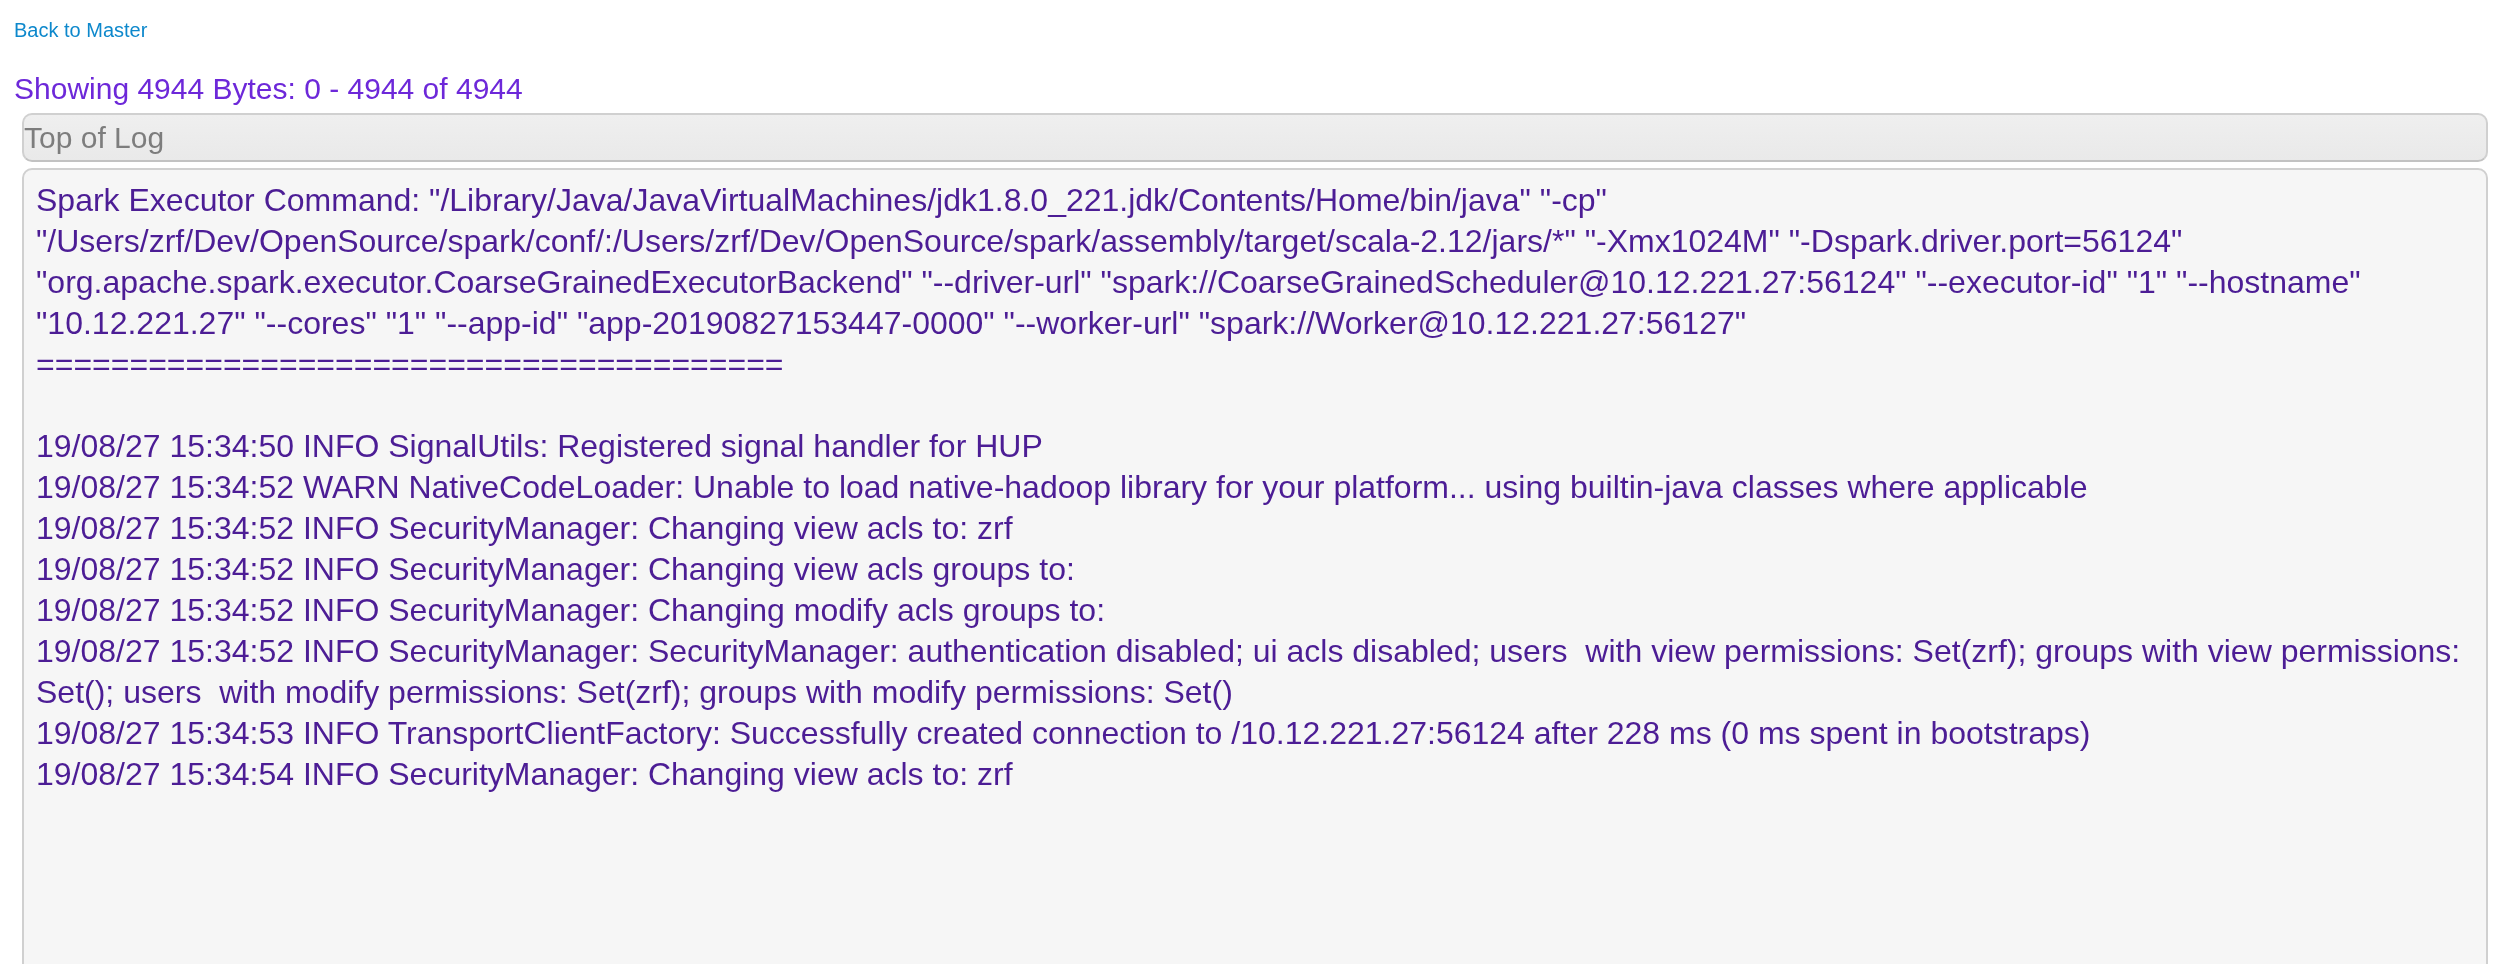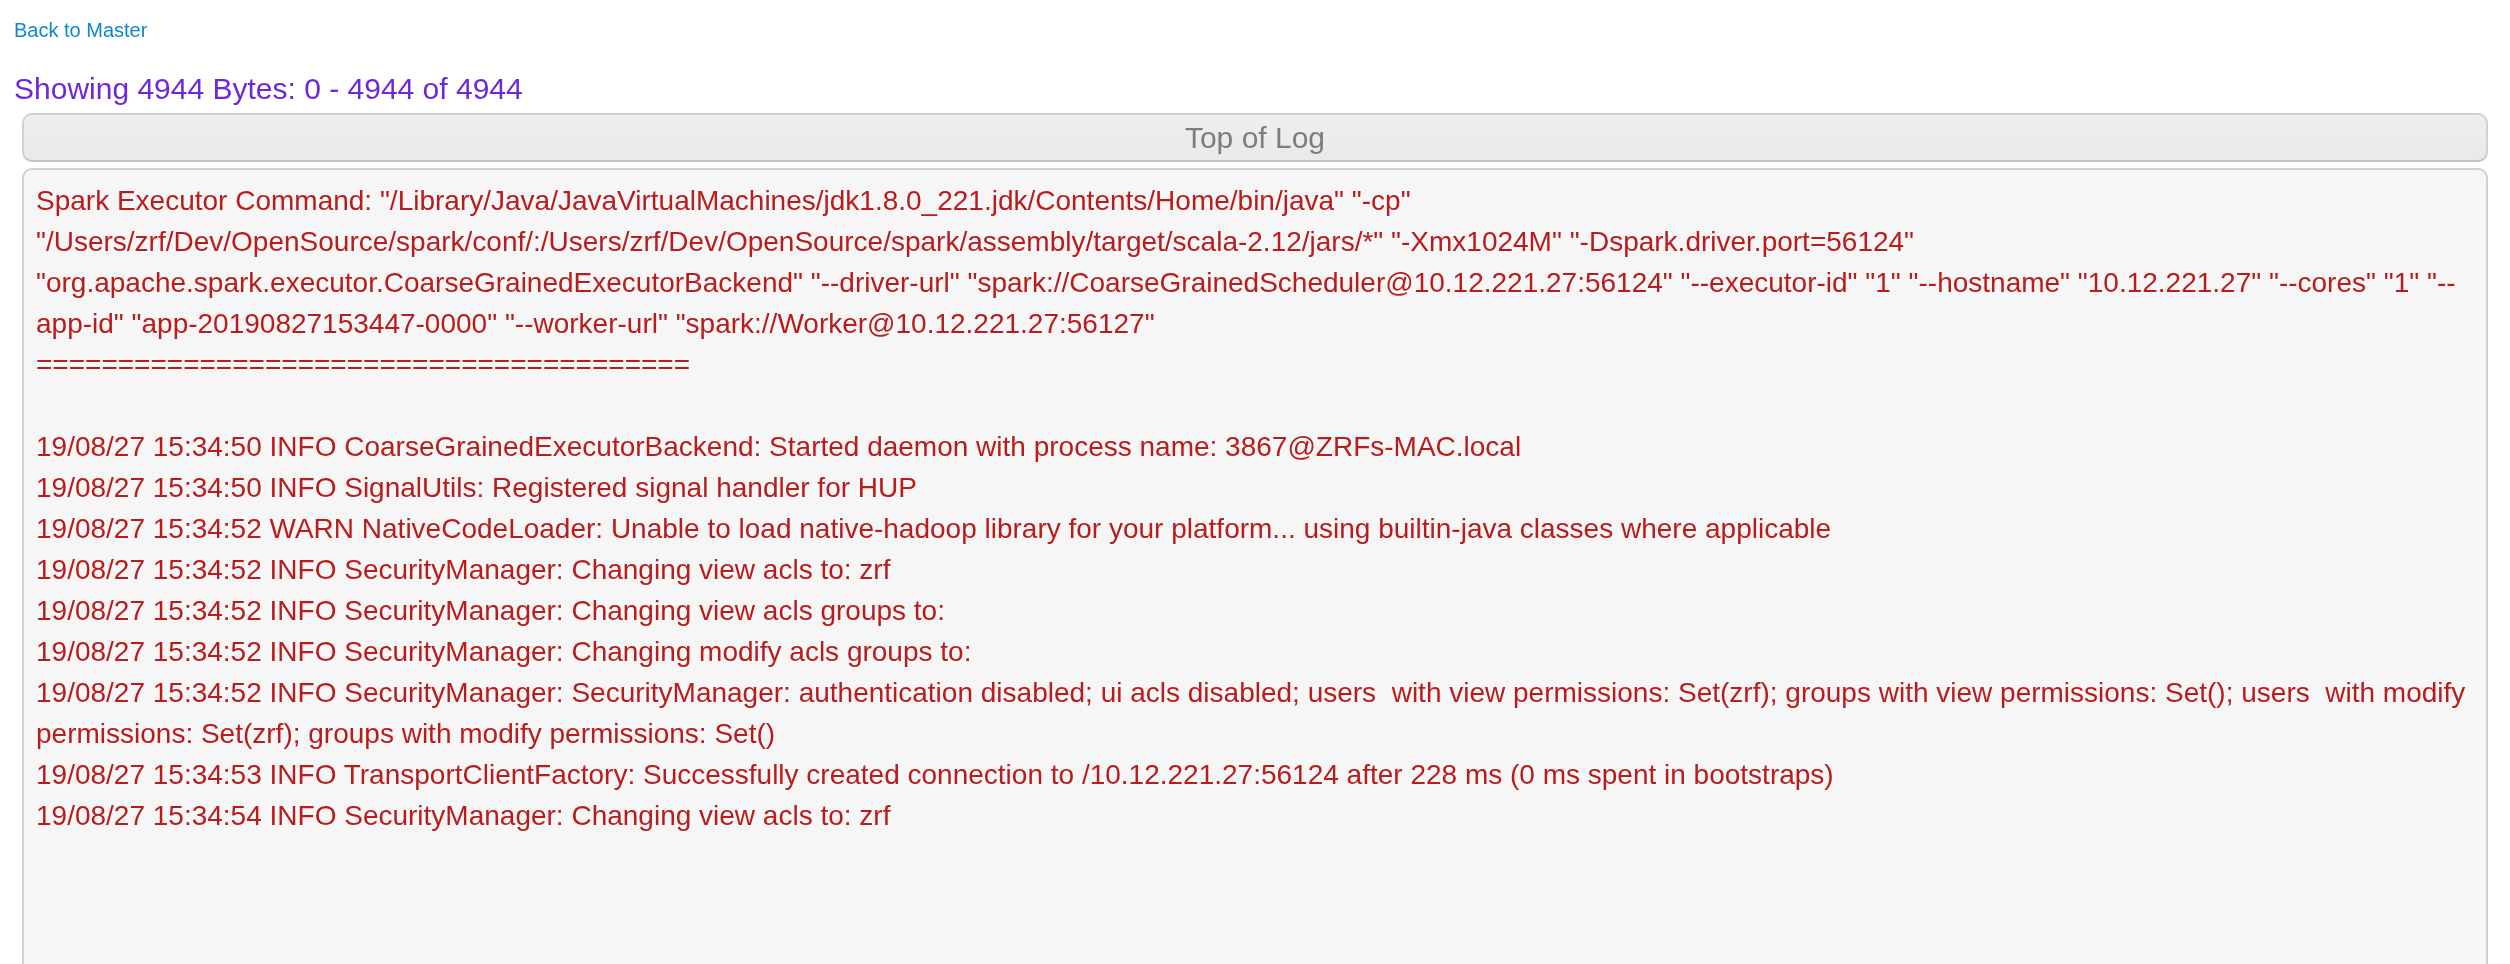--- a/index.html
+++ b/index.html
@@ -36,40 +36,39 @@
   }
   .top-bar {
     margin: 9px 22px 0 22px;
     height: 45px;
     background: linear-gradient(#efefef, #e9e9e9);
     border: 2px solid #d0d0d0;
     border-bottom-color: #c2c2c2;
     border-radius: 10px;
     display: flex;
     align-items: center;
-    justify-content: center;
   }
   .top-bar-label {
     font-size: 30px;
     color: #7d7d7d;
   }
   .log-box {
     margin: 6px 22px 0 22px;
     height: 860px; 
     background: #f6f6f6;
     border: 2px solid #d0d0d0;
     border-radius: 10px;
     padding: 10px 12px;
     box-sizing: border-box;
     overflow: hidden;
   }
   .log-line {
-    font-size: 28px;
+    font-size: 32px;
     line-height: 41px;
-    color: #b91c1c;
+    color: #4c1d95;
     white-space: pre-wrap;
     word-wrap: break-word;
   }
 </style>
 </head>
 <body>
 
 <div class="page">
 
   <div class="link-row">
@@ -79,21 +78,20 @@
   <div class="byte-info">Showing 4944 Bytes: 0 - 4944 of 4944</div>
 
   <div class="top-bar">
     <span class="top-bar-label">Top of Log</span>
   </div>
 
   <div class="log-box" id="log-box">
       <div class="log-line">Spark Executor Command: "/Library/Java/JavaVirtualMachines/jdk1.8.0_221.jdk/Contents/Home/bin/java" "-cp" "/Users/zrf/Dev/OpenSource/spark/conf/:/Users/zrf/Dev/OpenSource/spark/assembly/target/scala-2.12/jars/*" "-Xmx1024M" "-Dspark.driver.port=56124" "org.apache.spark.executor.CoarseGrainedExecutorBackend" "--driver-url" "spark://CoarseGrainedScheduler@10.12.221.27:56124" "--executor-id" "1" "--hostname" "10.12.221.27" "--cores" "1" "--app-id" "app-20190827153447-0000" "--worker-url" "spark://Worker@10.12.221.27:56127"</div>
       <div class="log-line">========================================</div>
       <div class="log-line">&nbsp;</div>
-      <div class="log-line">19/08/27 15:34:50 INFO CoarseGrainedExecutorBackend: Started daemon with process name: 3867@ZRFs-MAC.local</div>
       <div class="log-line">19/08/27 15:34:50 INFO SignalUtils: Registered signal handler for HUP</div>
       <div class="log-line">19/08/27 15:34:52 WARN NativeCodeLoader: Unable to load native-hadoop library for your platform... using builtin-java classes where applicable</div>
       <div class="log-line">19/08/27 15:34:52 INFO SecurityManager: Changing view acls to: zrf</div>
       <div class="log-line">19/08/27 15:34:52 INFO SecurityManager: Changing view acls groups to:</div>
       <div class="log-line">19/08/27 15:34:52 INFO SecurityManager: Changing modify acls groups to:</div>
       <div class="log-line">19/08/27 15:34:52 INFO SecurityManager: SecurityManager: authentication disabled; ui acls disabled; users  with view permissions: Set(zrf); groups with view permissions: Set(); users  with modify permissions: Set(zrf); groups with modify permissions: Set()</div>
       <div class="log-line">19/08/27 15:34:53 INFO TransportClientFactory: Successfully created connection to /10.12.221.27:56124 after 228 ms (0 ms spent in bootstraps)</div>
       <div class="log-line">19/08/27 15:34:54 INFO SecurityManager: Changing view acls to: zrf</div>
     </div>
 

